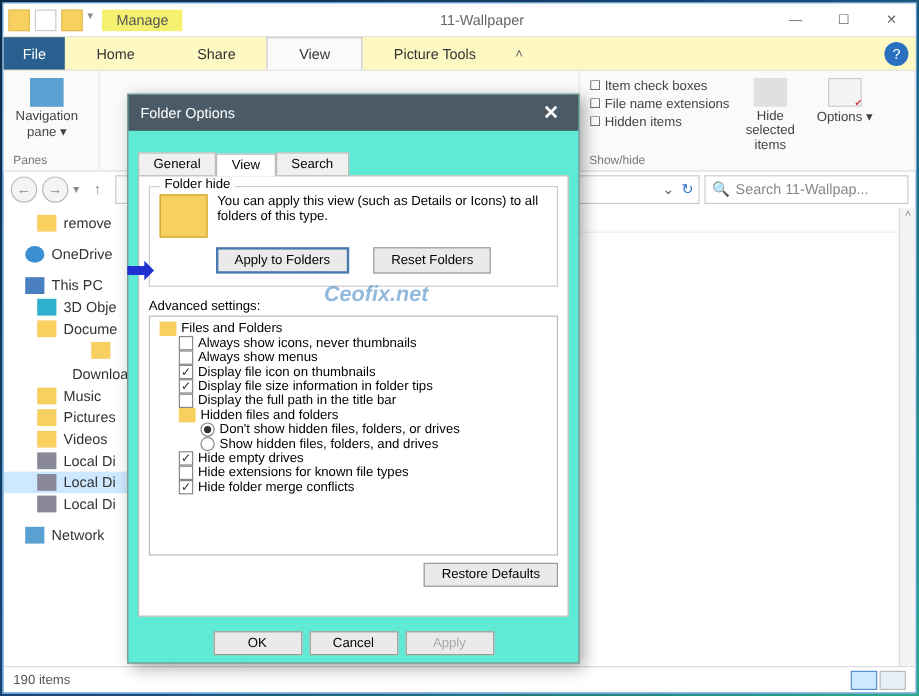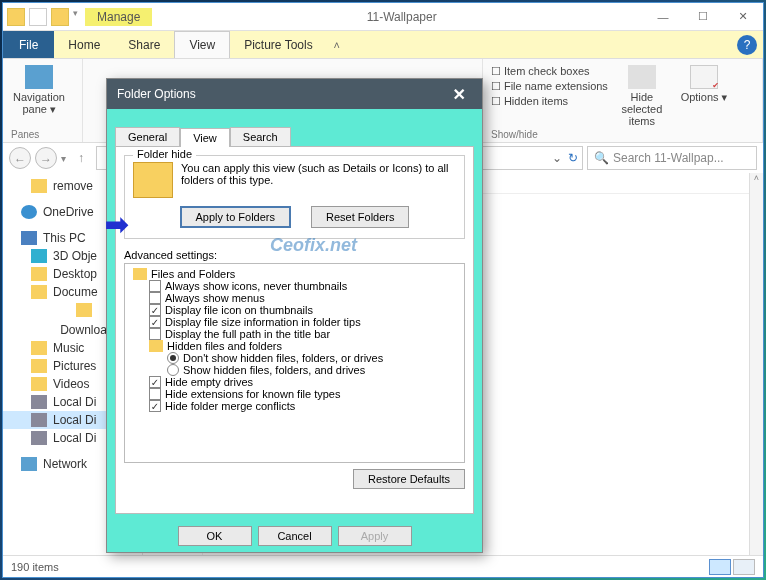--- a/index.html
+++ b/index.html
@@ -7,21 +7,21 @@
 .explorer { position: absolute; top: 2px; left: 2px; right: 2px; bottom: 2px; background: #fff; border: 1px solid #4a90d0; display: flex; flex-direction: column; }
 .titlebar { height: 28px; background: #fff; display: flex; align-items: center; border-bottom: 1px solid #e0e0e0; }
 .qat { display: flex; padding: 2px 4px; gap: 4px; }
 .qat-btn { width: 18px; height: 18px; background: #f8d060; border: 1px solid #e0c050; }
 .titlebar-title { flex: 1; text-align: center; font-size: 12px; color: #666; }
 .manage-tag { background: #f5f070; padding: 2px 12px; font-size: 12px; color: #555; margin-right: 8px; }
 .winbtns { display: flex; }
 .winbtn { width: 40px; height: 28px; display: flex; align-items: center; justify-content: center; font-size: 11px; color: #666; }
 .menubar { height: 28px; display: flex; align-items: stretch; border-bottom: 1px solid #ddd; background: #fef9c3; }
 .file-tab { background: #2a6090; color: #fff; padding: 4px 16px; font-size: 12px; display: flex; align-items: center; }
-.menu-tab { padding: 4px 14px; font-size: 12px; color: #333; display: flex; align-items: center; }
+.menu-tab { padding: 4px 26px; font-size: 12px; color: #333; display: flex; align-items: center; }
 .menu-tab.active { border: 1px solid #ccc; border-bottom: none; background: #fafafa; }
 .help-icon { margin-left: auto; width: 20px; height: 20px; border-radius: 50%; background: #2a70c0; color: #fff; font-size: 12px; display: flex; align-items: center; justify-content: center; margin-right: 6px; align-self: center; }
 .min-rib { width:20px; text-align:center; align-self:center; color:#666; font-size:11px; }
 .ribbon { height: 84px; background: #fafafa; border-bottom: 1px solid #ddd; display: flex; }
 .rgroup { border-right: 1px solid #e4e4e4; padding: 2px 8px; display: flex; flex-direction: column; font-size: 11px; color: #444; }
 .rgroup-label { text-align: left; font-size: 10px; color: #777; margin-top: auto; }
 .rgroup-body { display: flex; gap: 6px; flex: 1; align-items: flex-start; padding-top: 4px; }
 .rbtn-large { width: 56px; text-align: center; font-size: 11px; }
 .ricon { width: 28px; height: 24px; margin: 0 auto 2px; background: #5aa0d0; }
 .rcheck { font-size: 11px; }
@@ -177,24 +177,20 @@
         <div class="side-item">
           <span class="side-icon i-pc"></span>
           <span>This PC</span>
         </div>
         <div class="side-item" style="padding-left: 28px;">
           <span class="side-icon i-obj"></span>
           <span>3D Obje</span>
         </div>
         <div class="side-item" style="padding-left: 28px;">
           <span class="side-icon i-folder"></span>
-          <span>Desktop</span>
-        </div>
-        <div class="side-item" style="padding-left: 28px;">
-          <span class="side-icon i-folder"></span>
           <span>Docume</span>
         </div>
         <div class="side-item" style="padding-left: 28px; flex-direction: column;">
           <span class="side-icon i-folder"></span>
           <span>Downloa</span>
         </div>
         <div class="side-item" style="padding-left: 28px;">
           <span class="side-icon i-folder"></span>
           <span>Music</span>
         </div>

